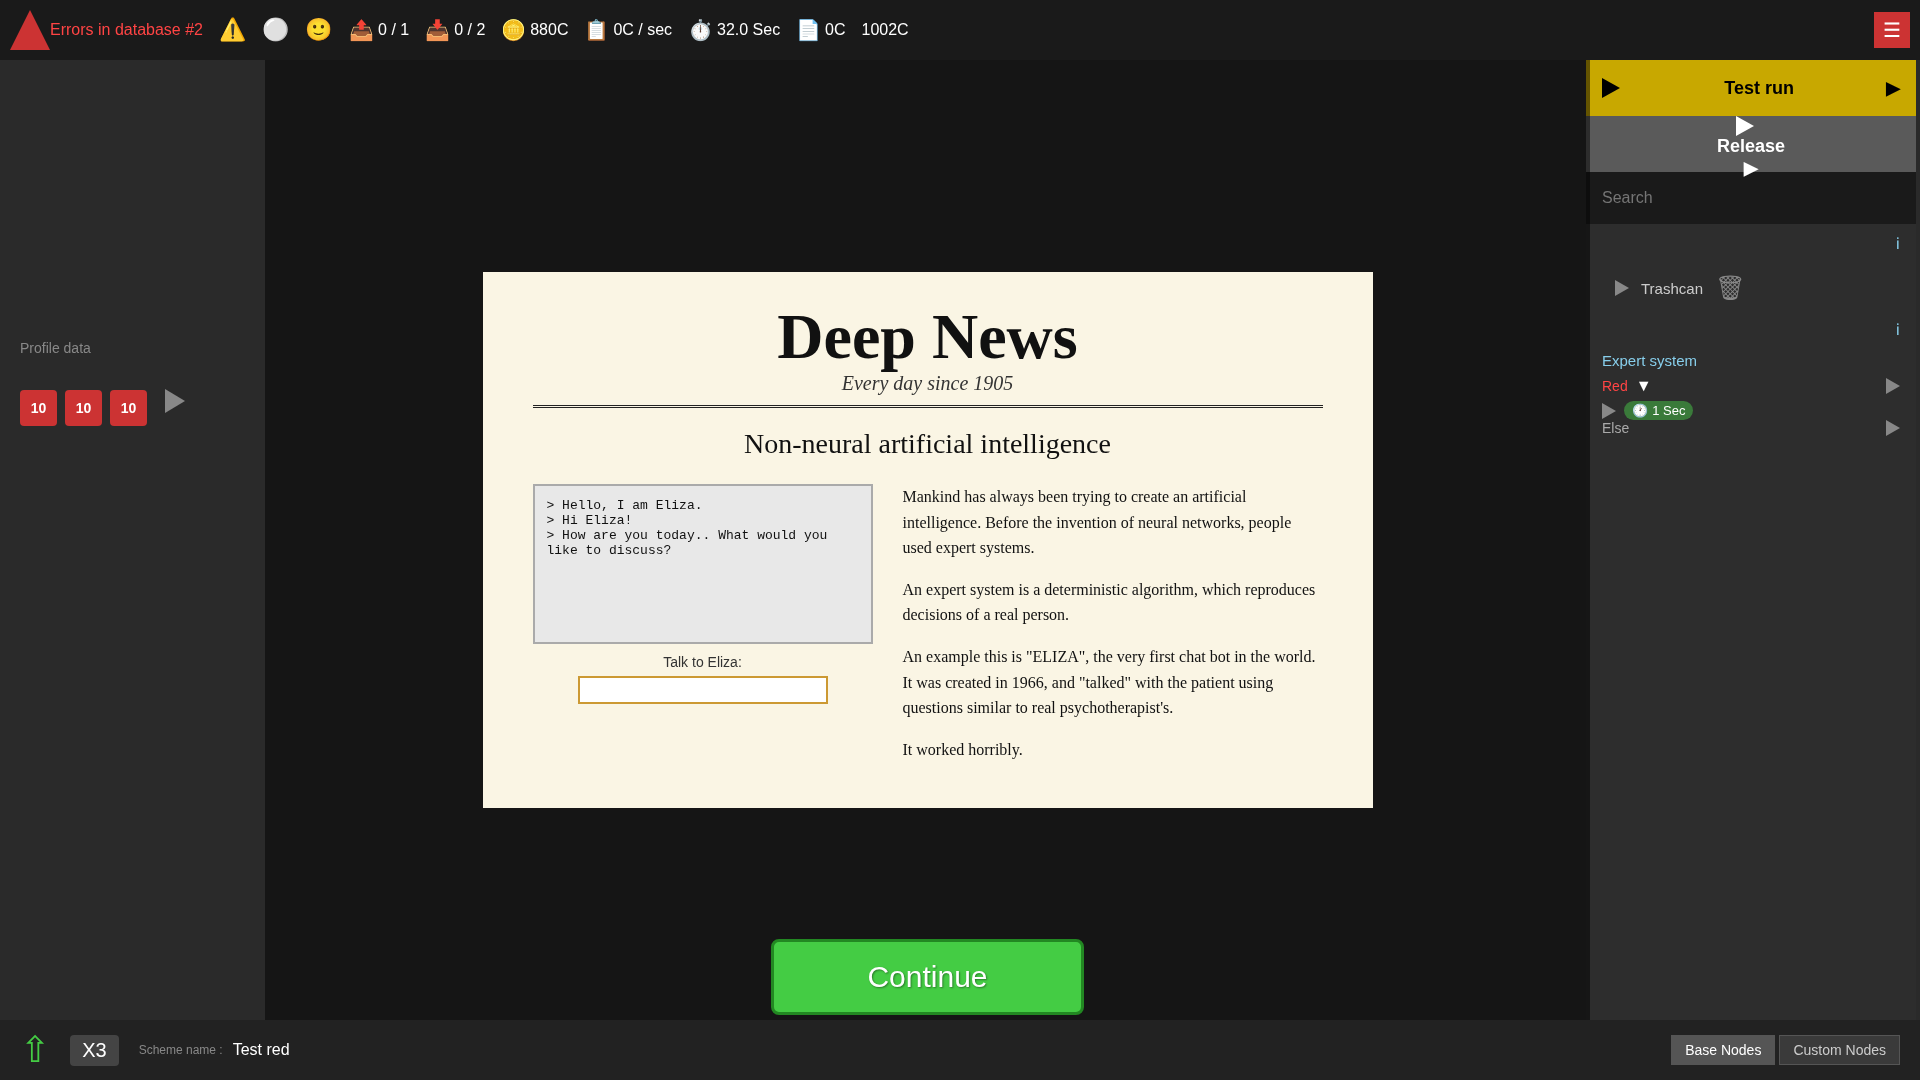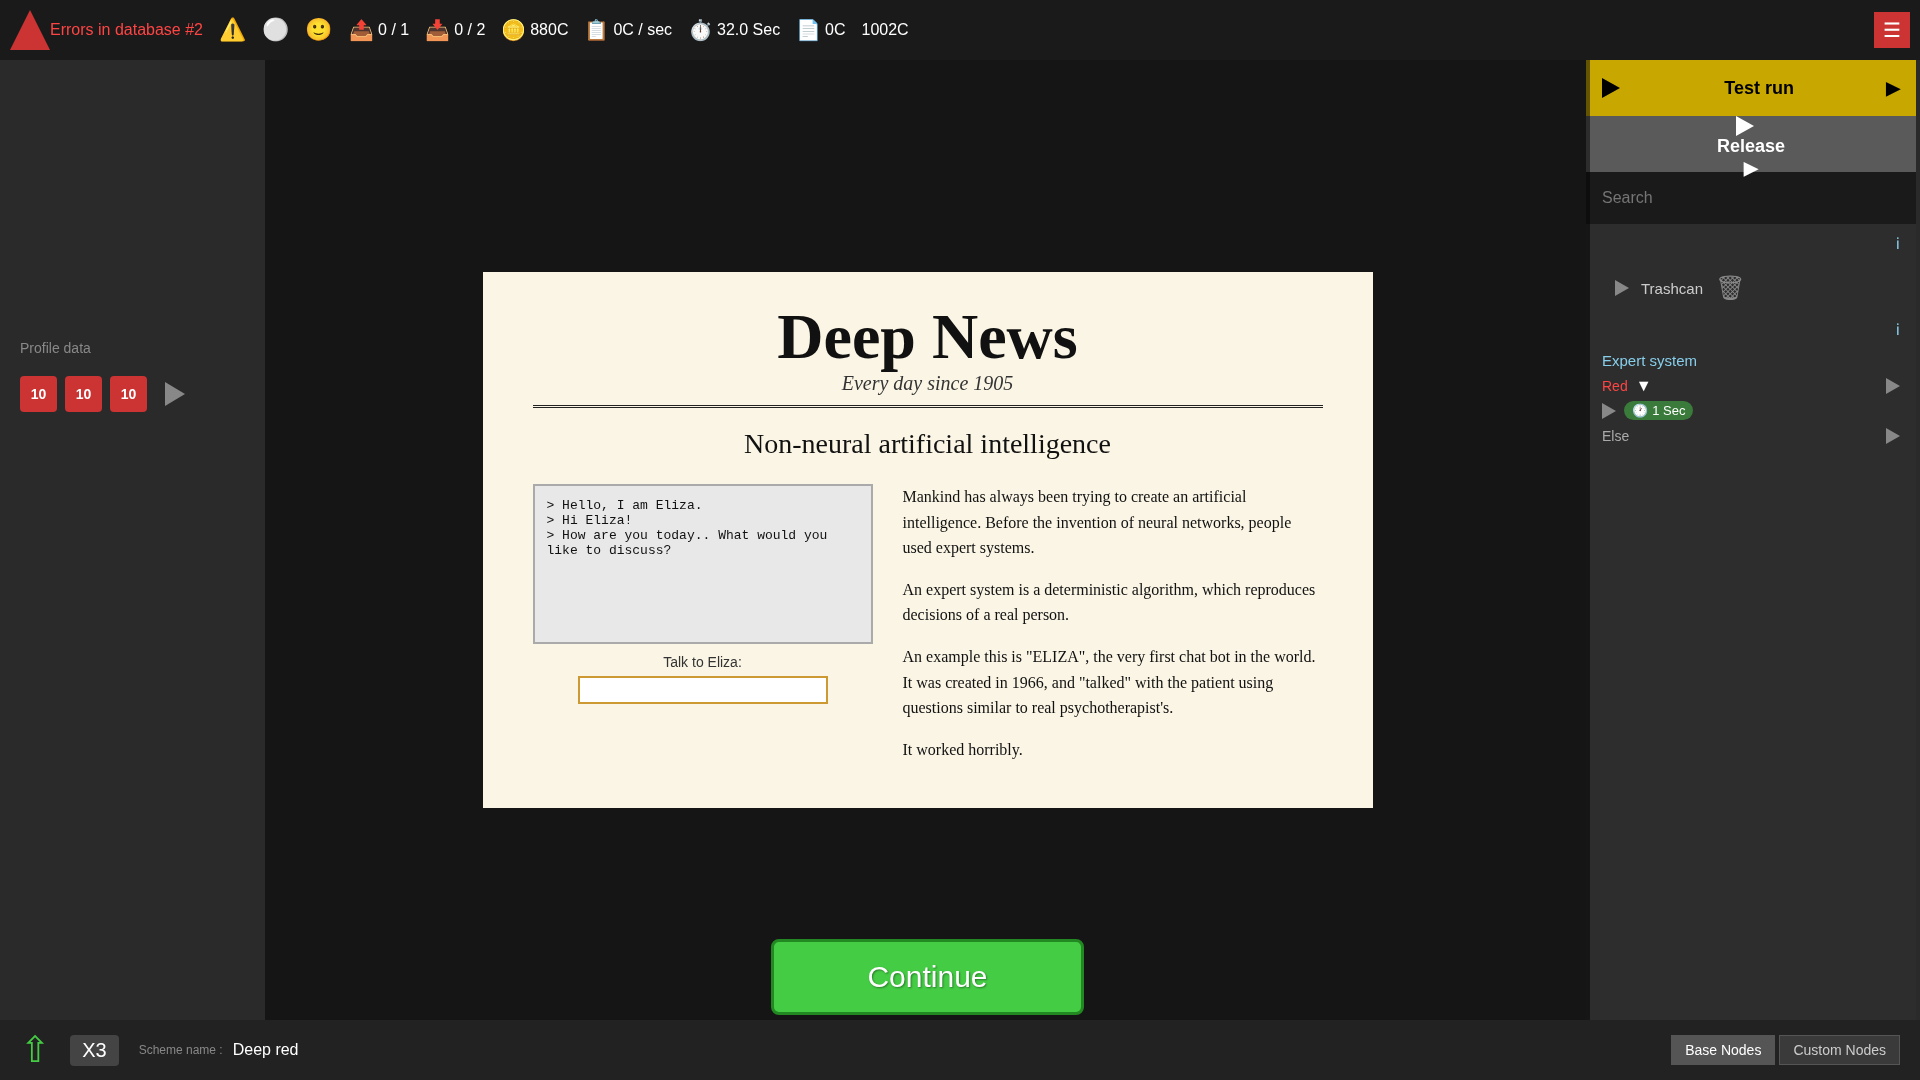--- a/index.html
+++ b/index.html
@@ -273,20 +273,21 @@
       height: 36px;
       background: #cc3333;
       color: #fff;
       font-size: 14px;
       font-family: Arial, sans-serif;
       font-weight: bold;
       display: flex;
       align-items: center;
       justify-content: center;
       border-radius: 4px;
+      margin-top: 14px;
     }
 
     .node-play-btn {
       width: 0;
       height: 0;
       border-top: 12px solid transparent;
       border-bottom: 12px solid transparent;
       border-left: 20px solid #888;
       cursor: pointer;
       margin-left: 10px;
@@ -593,21 +594,21 @@
       <span style="color:#fff;font-size:16px;cursor:pointer;">▼</span>
       <div class="es-arrow-right"></div>
     </div>
     <div class="es-play-row">
       <div class="es-play-icon"></div>
       <div class="es-timer-badge">
         <span>🕐</span>
         <span>1 Sec</span>
       </div>
     </div>
-    <div style="display:flex;align-items:center;gap:8px;margin-top:8px;">
+    <div style="display:flex;align-items:center;gap:8px;">
       <span class="es-else-label">Else</span>
       <div class="es-arrow-right"></div>
     </div>
   </div>
 </div>
 
 <div id="modal-overlay">
   <div id="newspaper-modal">
     <div class="newspaper-header">
       <div class="newspaper-title">Deep News</div>
@@ -632,18 +633,18 @@
 </div>
 
 <div id="continue-btn-container">
   <button id="continue-btn">Continue</button>
 </div>
 
 <div id="bottombar">
   <span class="bottom-green-icon">⇧</span>
   <div class="x3-badge">X3</div>
   <span class="scheme-name-label">Scheme name :</span>
-  <span class="scheme-name-value">Deep red</span>
+  <span class="scheme-name-value">Test red</span>
   <div class="bottom-right-tabs">
     <div class="bottom-tab active">Base Nodes</div>
     <div class="bottom-tab">Custom Nodes</div>
   </div>
 </div>
 
 </body></html>

